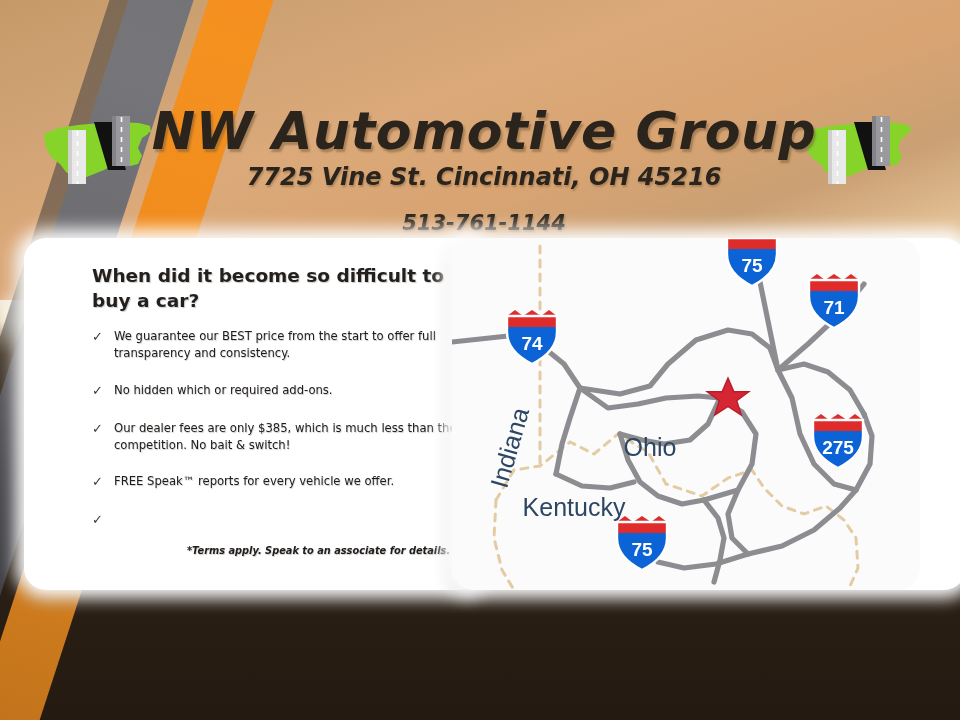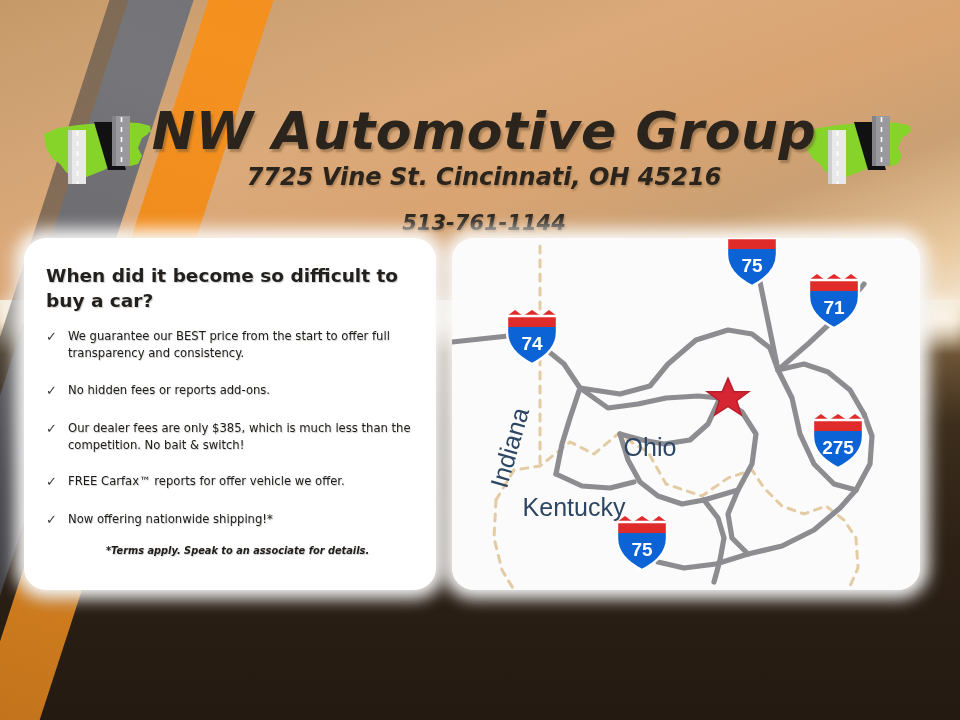--- a/index.html
+++ b/index.html
@@ -58,20 +58,21 @@
   .brand-phone{
     margin-top:20px;font-size:21px;font-weight:bold;font-style:italic;color:#2b241c;
     text-shadow:1px 2px 2px rgba(120,90,55,.45);
     font-family:"DejaVu Sans", sans-serif;
   }
 
   
   .card{
     position:absolute;background:#fff;border-radius:22px;
     box-shadow:0 0 16px 9px rgba(255,255,255,.95), 0 6px 18px rgba(0,0,0,.30);
+    padding-left:46px;
   }
   .card-left{left:24px;top:238px;width:412px;height:352px;}
   .card-right{left:452px;top:238px;width:468px;height:352px;}
 
   .card-left-inner{padding:26px 24px 0 22px;box-sizing:border-box;height:100%;}
   .left-heading{
     font-size:18.5px;font-weight:bold;color:#231f1c;line-height:1.35;
     margin:0 0 14px 0;
     text-shadow:1px 1px 1px rgba(160,160,160,.55);
     font-family:"DejaVu Sans", sans-serif;
@@ -80,21 +81,21 @@
   .bullet{display:flex;margin-bottom:19px;}
   .bullet-check{
     width:22px;flex:0 0 22px;font-size:13px;color:#3a3a3a;line-height:1.45;
   }
   .bullet-text{
     font-size:11.6px;font-weight:normal;color:#201c19;line-height:1.5;
     text-shadow:.7px .7px .8px rgba(170,170,170,.6);
     font-family:"DejaVu Sans", sans-serif;
   }
   .terms{
-    margin-top:-4px;margin-left:60px;
+    margin-top:-4px;margin-left:95px;
     font-size:9.8px;font-weight:bold;font-style:italic;color:#201c19;
     text-shadow:.7px .7px .8px rgba(170,170,170,.6);
     font-family:"DejaVu Sans", sans-serif;
   }
 
   
   .map-heading{
     position:absolute;left:452px;top:228px;width:468px;text-align:center;
     font-size:16.5px;font-weight:bold;color:#231f1c;line-height:1.45;
     text-shadow:1.2px 1.2px 1.4px rgba(150,150,150,.6);
@@ -184,33 +185,32 @@
   <div class="card card-left">
     <div class="card-left-inner">
       <div class="left-heading">When did it become so difficult to buy a car?</div>
       <ul class="bullets">
         <li class="bullet">
           <span class="bullet-check">✓</span>
           <span class="bullet-text">We guarantee our BEST price from the start to offer full transparency and consistency.</span>
         </li>
         <li class="bullet">
           <span class="bullet-check">✓</span>
-          <span class="bullet-text">No hidden fees or reports add-ons.</span>
+          <span class="bullet-text">No hidden which or required add-ons.</span>
         </li>
         <li class="bullet">
           <span class="bullet-check">✓</span>
           <span class="bullet-text">Our dealer fees are only $385, which is much less than the competition. No bait &amp; switch!</span>
         </li>
         <li class="bullet">
           <span class="bullet-check">✓</span>
-          <span class="bullet-text">FREE Carfax™ reports for offer vehicle we offer.</span>
-        </li>
-        <li class="bullet">
-          <span class="bullet-check">✓</span>
-          <span class="bullet-text">Now offering nationwide shipping!*</span>
+          <span class="bullet-text">FREE Speak™ reports for every vehicle we offer.</span>
+        </li>
+        <li class="bullet">
+          <span class="bullet-check">✓</span>
         </li>
       </ul>
       <div class="terms">*Terms apply. Speak to an associate for details.</div>
     </div>
   </div>
 
   <div class="card card-right"></div>
 
   <svg class="map-svg" viewBox="0 0 468 352">
     <defs>

